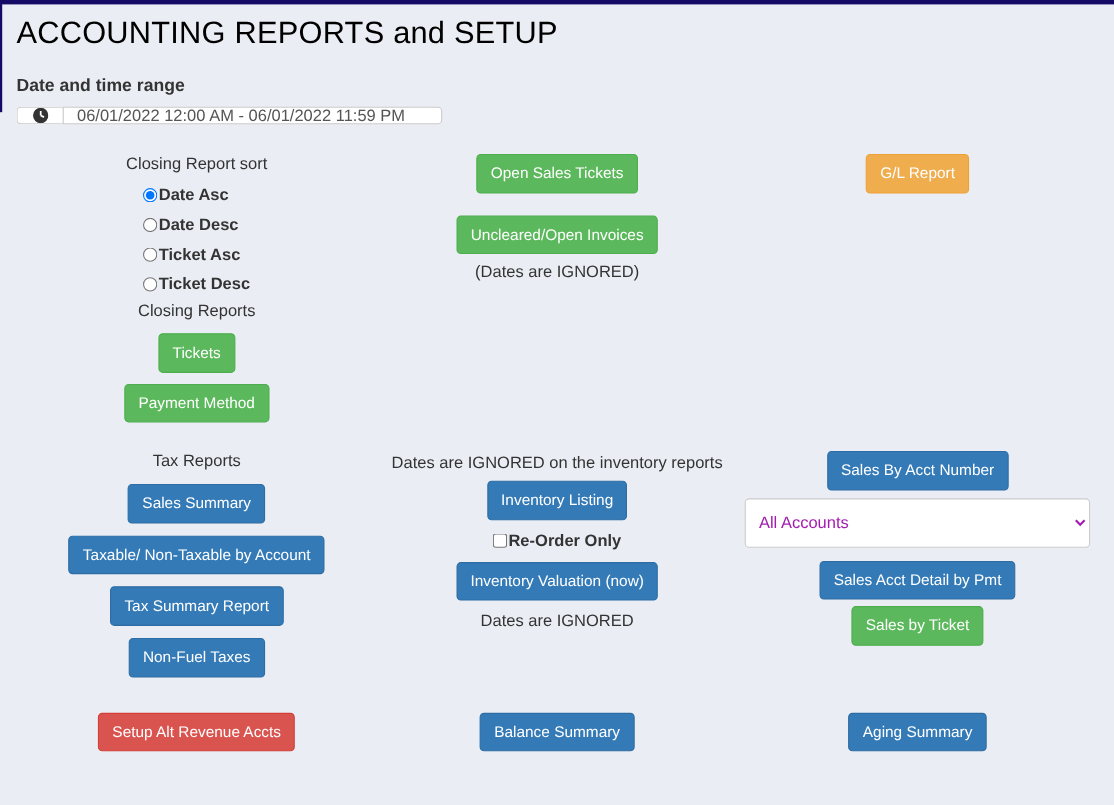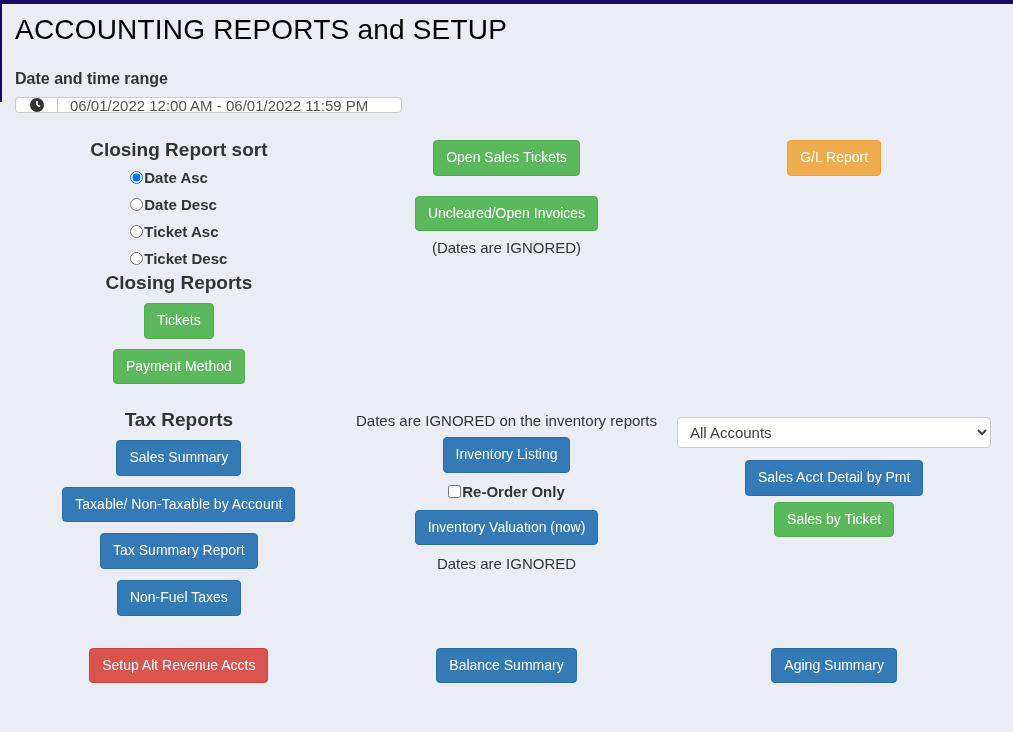--- a/index.html
+++ b/index.html
@@ -61,21 +61,21 @@
     outline: none;
     background: #fff;
   }
 
   .row { display: flex; }
   .col { flex: 1; text-align: center; }
   .rowA { margin-top: 27px; }
   .rowB { margin-top: 26px; }
   .rowC { margin-top: 32px; justify-content: flex-end; }
 
-  .hdr { font-size: 19px; font-weight: 700; line-height: 16px; }
+  .hdr { font-size: 15px; font-weight: 400; line-height: 16px; }
 
   .btn {
     display: inline-block;
     padding: 7px 12px;
     font-size: 14px;
     line-height: 1.4;
     font-family: "Liberation Sans", sans-serif;
     color: #fff;
     border-radius: 4px;
     border: 1px solid transparent;
@@ -110,24 +110,24 @@
     align-items: center;
     font-size: 15px;
     font-weight: 700;
     cursor: pointer;
   }
   .chk-row input { width: 13px; height: 13px; margin: 0 1px 0 0; cursor: pointer; }
 
   .acct-select {
     margin-top: 7px;
     width: 96%;
-    height: 31px;
-    font-size: 15px;
-    font-family: "Liberation Sans", sans-serif;
-    color: #404040;
+    height: 45px;
+    font-size: 15px;
+    font-family: "Liberation Sans", sans-serif;
+    color: #a21caf;
     padding: 0 8px;
     border: 1px solid #ccc;
     border-radius: 4px;
     background: #fff;
     cursor: pointer;
   }
 
   .mt0  { margin-top: 0; }
   .mt6  { margin-top: 6px; }
   .mt8  { margin-top: 8px; }
@@ -233,20 +233,23 @@
           <span>Re-Order Only</span>
         </label>
       </div>
       <div class="mt8">
         <button class="btn btn-blue">Inventory Valuation (now)</button>
       </div>
       <div class="note mt10">Dates are IGNORED</div>
     </div>
 
     <div class="col">
+      <div class="mt0">
+        <button class="btn btn-blue">Sales By Acct Number</button>
+      </div>
       <select class="acct-select">
         <option>All Accounts</option>
       </select>
       <div class="mt12">
         <button class="btn btn-blue">Sales Acct Detail by Pmt</button>
       </div>
       <div class="mt6">
         <button class="btn btn-green">Sales by Ticket</button>
       </div>
     </div>

